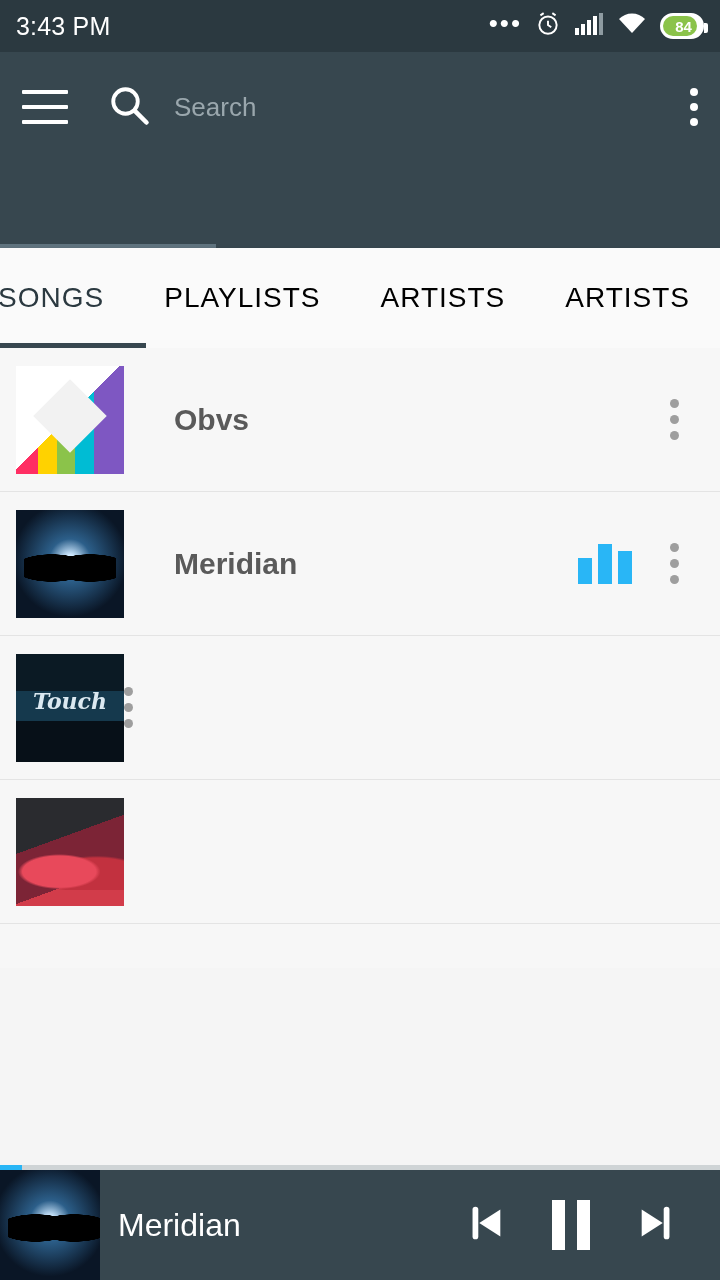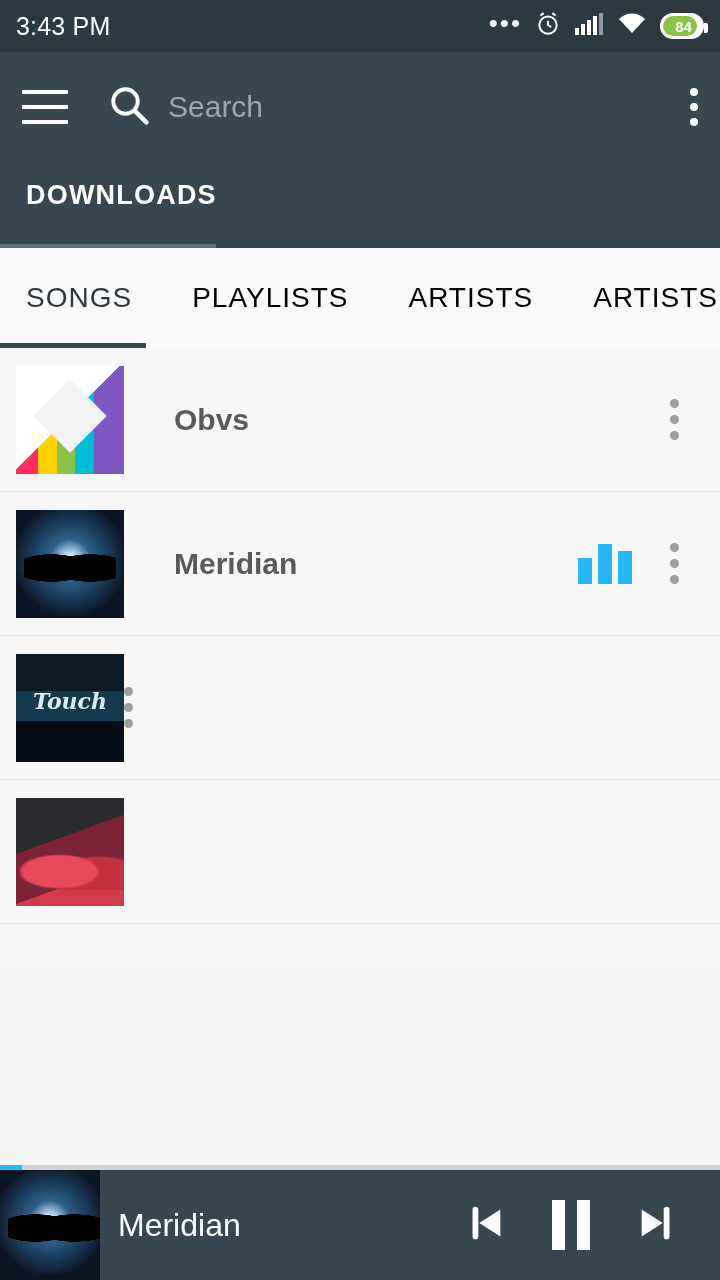--- a/index.html
+++ b/index.html
@@ -44,40 +44,41 @@
     height:196px; background:#37474f; color:#fff; position:relative;
   }
   .appbar-top {
     height:110px; display:flex; align-items:center; padding:0 22px;
   }
   .hamburger { width:46px; height:34px; display:flex; flex-direction:column; justify-content:space-between; cursor:pointer;}
   .hamburger span { display:block; height:4px; background:#fff; border-radius:1px; }
   .search-icon { margin-left:40px; }
   .search-input {
     flex:1; background:transparent; border:none; outline:none;
-    color:#fef9c3; font-size:30px; margin-left:18px;
+    color:#fef9c3; font-size:26px; margin-left:24px;
     font-family:"Liberation Sans", sans-serif;
   }
   .search-input::placeholder { color:#9aa7ad; }
   .overflow-dots { width:8px; display:flex; flex-direction:column; gap:7px; align-items:center; margin-left:10px; }
   .overflow-dots i { width:8px; height:8px; border-radius:50%; background:#fff; display:block; }
 
   .appbar-title {
     position:absolute; left:26px; top:128px;
     font-size:27px; font-weight:600; letter-spacing:1.2px; color:#fff;
   }
   .appbar-underline {
     position:absolute; left:0; bottom:0; width:216px; height:4px; background:#5f737e;
   }
 
   
   .tabs {
     height:100px; background:#fafafa; position:relative;
     display:flex; align-items:center; overflow:hidden;
     box-shadow:0 2px 4px rgba(0,0,0,.18);
+    justify-content:flex-end;
   }
   .tab {
     font-size:28px; color:#000000; letter-spacing:1px; white-space:nowrap;
     padding:0 30px; height:100%; display:flex; align-items:center; cursor:pointer;
   }
   .tab:first-child { padding-left:26px; }
   .tab.active { color:#2b3940; }
   .tab-indicator {
     position:absolute; left:0; bottom:0; width:146px; height:5px; background:#37474f;
   }
@@ -208,21 +209,20 @@
             <path d="M15.2 15.2 L22 22" stroke="#fff" stroke-width="2.6" stroke-linecap="round"></path>
           </svg>
       </span>
       <input class="search-input" type="text" placeholder="Search" style="">
       <div class="overflow-dots">
         <i></i>
           <i></i>
           <i></i>
       </div>
     </div>
-    <div class="appbar-title">DOWNLOADS</div>
     <div class="appbar-underline"></div>
   </div>
 
   <div class="tabs">
     <div class="tab active">SONGS</div>
     <div class="tab">PLAYLISTS</div>
     <div class="tab">ARTISTS</div>
     <div class="tab">ARTISTS</div>
 
     <div class="tab-indicator"></div>

